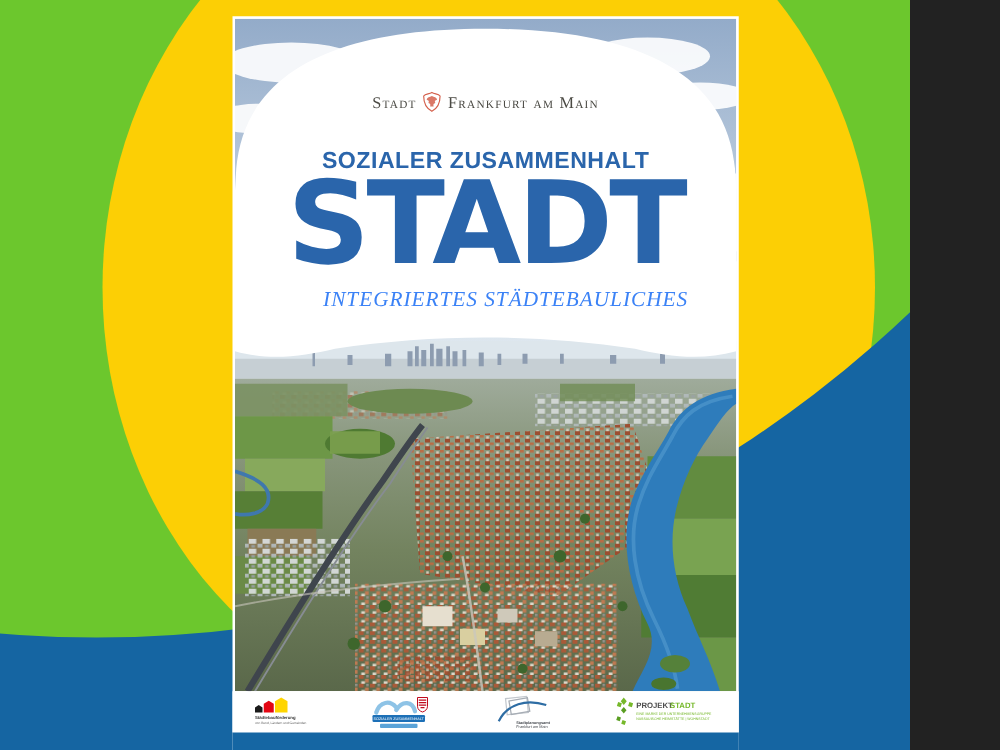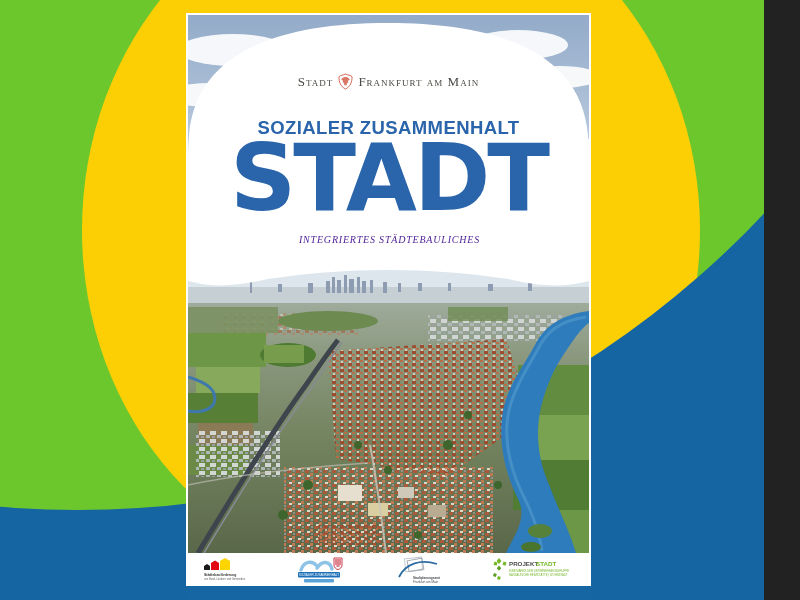--- a/index.html
+++ b/index.html
@@ -1,30 +1,30 @@
 <!DOCTYPE html>
 <html><head>
 <meta charset="utf-8">
 <style>
   html,body{margin:0;padding:0;background:#222;}
-  .stage{position:relative;width:764px;height:600px;overflow:hidden;font-family:"Liberation Sans",sans-serif;}
+  .stage{position:relative;width:696px;height:600px;overflow:hidden;font-family:"Liberation Sans",sans-serif;padding-left:32px;}
   .bg{position:absolute;left:0;top:0;}
   
   .page{position:absolute;left:186px;top:13px;width:405px;height:587px;background:#ffffff;}
   .photo{position:absolute;left:2px;top:2px;}
   .publisher{position:absolute;left:0;top:60px;width:405px;display:flex;align-items:center;justify-content:center;gap:5px;
              font-family:"Liberation Serif",serif;font-variant:small-caps;font-size:13px;letter-spacing:1px;color:#4b4a44;}
   .kicker{position:absolute;left:0;top:104px;width:405px;text-align:center;font-weight:bold;font-size:18.5px;
           letter-spacing:.4px;color:#2a65ab;}
   .title{position:absolute;left:0;top:118px;width:405px;text-align:center;
          font-family:"DejaVu Sans","Liberation Sans",sans-serif;font-weight:800;font-size:92px;line-height:96px;
          letter-spacing:-3px;color:#2a65ab;}
-  .subtitle{position:absolute;left:1px;top:219px;width:405px;text-align:center;
-            font-family:"Liberation Serif",serif;font-style:italic;font-size:10px;line-height:16px;
-            letter-spacing:.8px;color:#4c1d95;}
+  .subtitle{position:absolute;left:16px;top:219px;width:405px;text-align:center;
+            font-family:"Liberation Serif",serif;font-style:italic;font-size:17px;line-height:16px;
+            letter-spacing:.8px;color:#3b82f6;}
   .logo-strip{position:absolute;left:0;top:540px;width:405px;height:33px;background:#ffffff;
               display:flex;align-items:center;justify-content:space-between;padding:0 14px;box-sizing:border-box;}
   .logo{display:flex;align-items:center;}
   .footer-bar{position:absolute;left:0;top:573px;width:405px;height:14px;background:#1566a3;}
 </style>
 </head>
 <body>
 
 <div class="stage">
 

